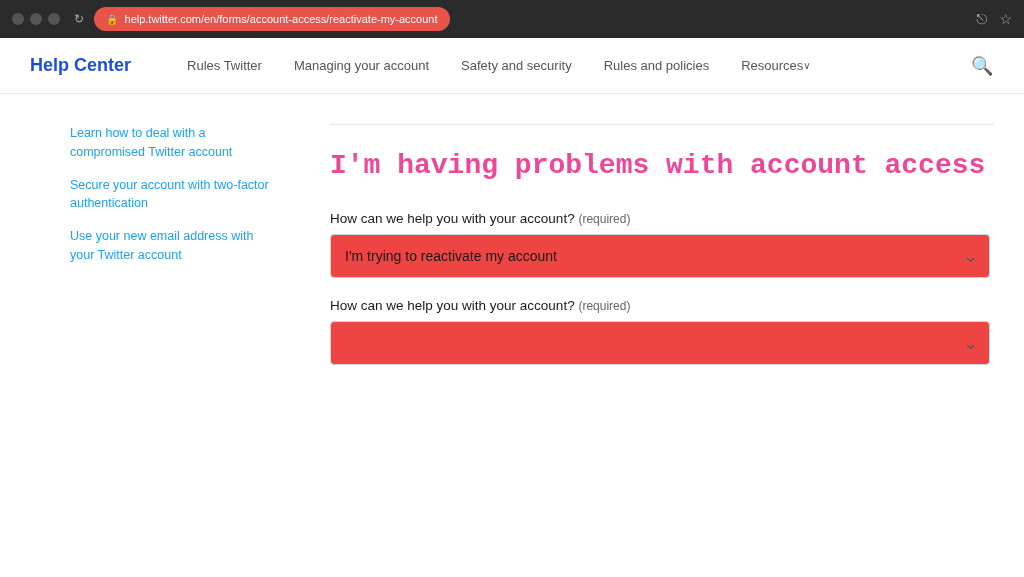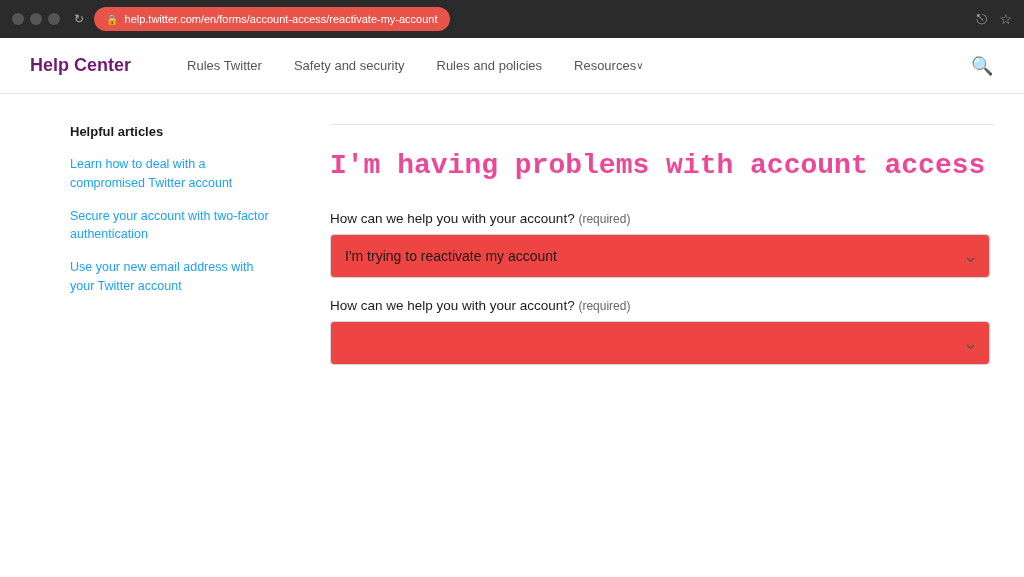--- a/index.html
+++ b/index.html
@@ -80,21 +80,21 @@
       gap: 0;
     }
     .nav-logo {
       font-size: 18px;
       font-weight: 700;
       color: #1a1a1a;
       margin-right: 40px;
       white-space: nowrap;
     }
     .nav-logo span {
-      color: #701a75;
+      color: #1d4ed8;
     }
     .nav-links {
       display: flex;
       align-items: center;
       gap: 0;
       flex: 1;
     }
     .nav-link {
       padding: 0 16px;
       height: 56px;
@@ -249,36 +249,38 @@
 
   <nav class="nav-bar">
     <div class="nav-logo">
       <span>Help Center</span>
     </div>
     <div class="nav-links">
       <a class="nav-link">
         <span>Rules Twitter</span>
       </a>
       <a class="nav-link">
+        <span>Managing your account</span>
+      </a>
+      <a class="nav-link">
         <span>Safety and security</span>
       </a>
       <a class="nav-link">
         <span>Rules and policies</span>
       </a>
       <a class="nav-link has-arrow">
         <span>Resources</span>
       </a>
     </div>
     <span class="nav-search">🔍</span>
   </nav>
 
   <div class="content-area">
 
     <aside class="sidebar">
-      <div class="sidebar-title">Helpful articles</div>
       <a class="sidebar-link">
         <span>Learn how to deal with a compromised Twitter account</span>
       </a>
       <a class="sidebar-link">
         <span>Secure your account with two-factor authentication</span>
       </a>
       <a class="sidebar-link">
         <span>Use your new email address with your Twitter account</span>
       </a>
     </aside>

